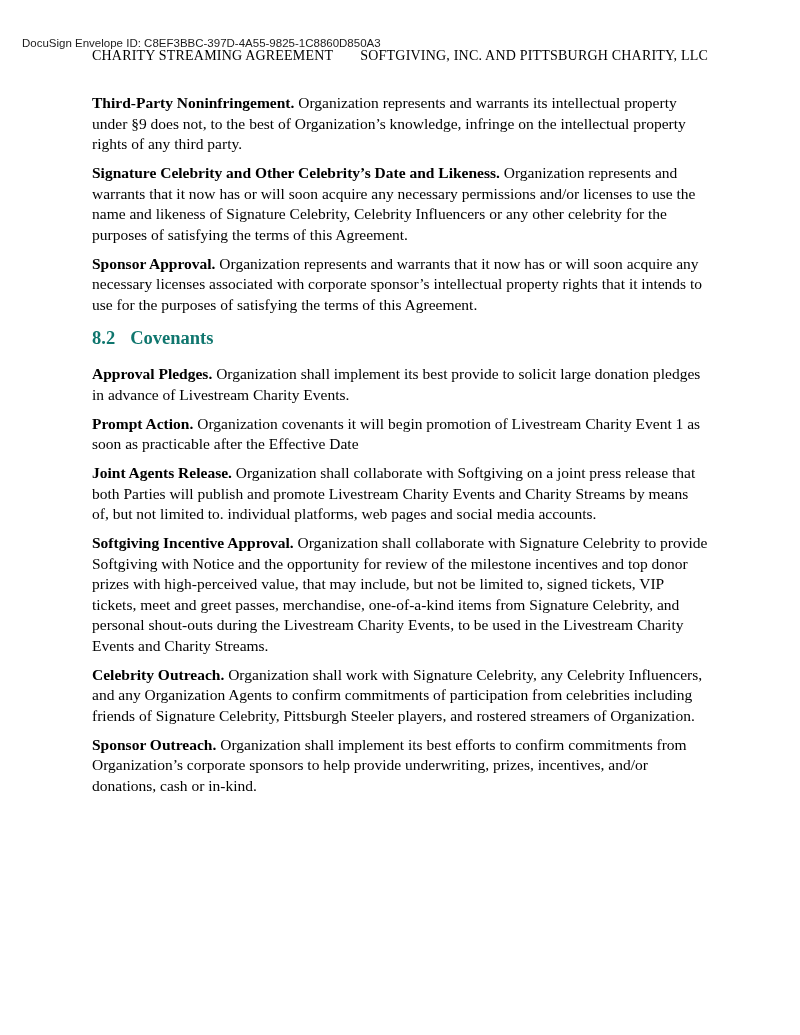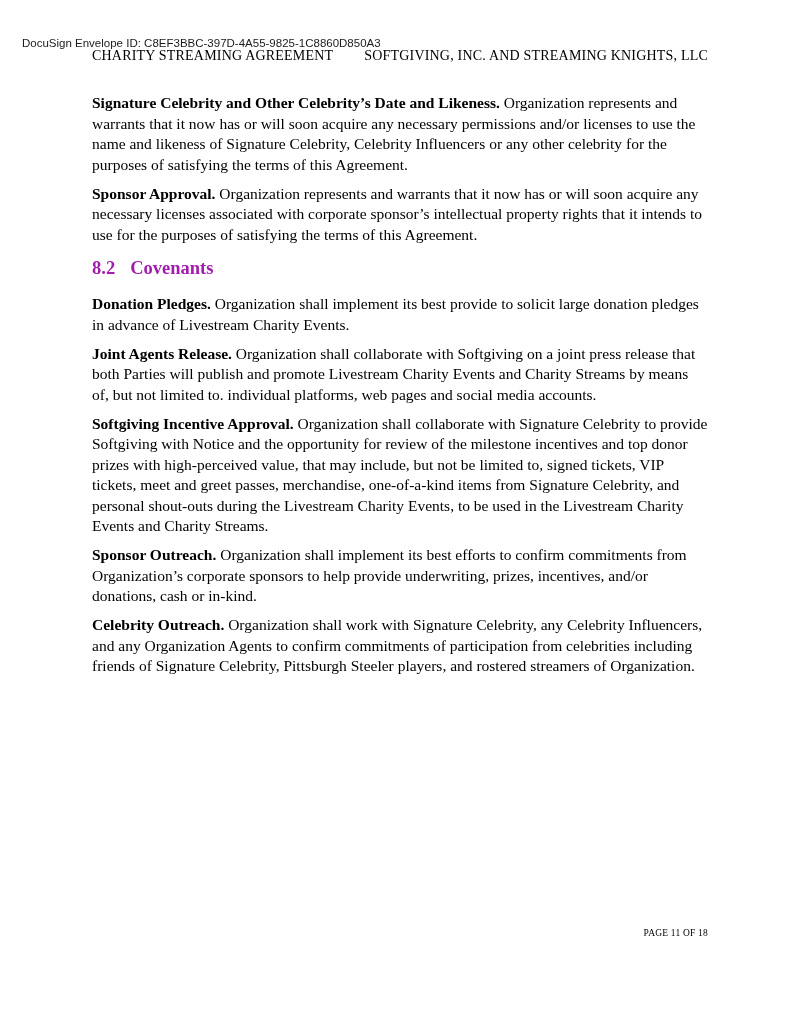--- a/index.html
+++ b/index.html
@@ -45,21 +45,21 @@
     text-align: left;
     color: #000000;
   }
   .para { margin: 0 0 8.5px 0; }
   .para b { font-weight: bold; }
   .section-heading {
     font-size: 18.5px;
     line-height: 23px;
     font-weight: bold;
     margin: 12px 0 14px 0;
-    color: #a21caf;
+    color: #0f766e;
   }
   .section-heading .sec-title { margin-left: 15px; }
   .page-footer {
     position: absolute;
     left: 92px;
     top: 928px;
     width: 616px;
     text-align: right;
     font-size: 9.5px;
     letter-spacing: 0.2px;
@@ -68,41 +68,42 @@
 </style>
 </head>
 <body>
 
 <div class="page">
 
   <div class="docusign-id">DocuSign Envelope ID: C8EF3BBC-397D-4A55-9825-1C8860D850A3</div>
 
   <div class="running-header">
     <span>CHARITY STREAMING AGREEMENT</span>
-    <span>SOFTGIVING, INC. AND STREAMING KNIGHTS, LLC</span>
+    <span>SOFTGIVING, INC. AND PITTSBURGH CHARITY, LLC</span>
   </div>
 
   <div class="content">
 
+    <p class="para"><b>Third-Party Noninfringement.</b> <span>Organization represents and warrants its intellectual property under §9 does not, to the best of Organization’s knowledge, infringe on the intellectual property rights of any third party.</span></p>
 
     <p class="para"><b>Signature Celebrity and Other Celebrity’s Date and Likeness.</b> <span>Organization represents and warrants that it now has or will soon acquire any necessary permissions and/or licenses to use the name and likeness of Signature Celebrity, Celebrity Influencers or any other celebrity for the purposes of satisfying the terms of this Agreement.</span></p>
 
     <p class="para"><b>Sponsor Approval.</b> <span>Organization represents and warrants that it now has or will soon acquire any necessary licenses associated with corporate sponsor’s intellectual property rights that it intends to use for the purposes of satisfying the terms of this Agreement.</span></p>
 
     <h2 class="section-heading"><span class="sec-num">8.2</span><span class="sec-title">Covenants</span></h2>
 
 
-    <p class="para"><b>Donation Pledges.</b> <span>Organization shall implement its best provide to solicit large donation pledges in advance of Livestream Charity Events.</span></p>
+    <p class="para"><b>Approval Pledges.</b> <span>Organization shall implement its best provide to solicit large donation pledges in advance of Livestream Charity Events.</span></p>
 
+    <p class="para"><b>Prompt Action.</b> <span>Organization covenants it will begin promotion of Livestream Charity Event 1 as soon as practicable after the Effective Date</span></p>
 
     <p class="para"><b>Joint Agents Release.</b> <span>Organization shall collaborate with Softgiving on a joint press release that both Parties will publish and promote Livestream Charity Events and Charity Streams by means of, but not limited to. individual platforms, web pages and social media accounts.</span></p>
 
     <p class="para"><b>Softgiving Incentive Approval.</b> <span>Organization shall collaborate with Signature Celebrity to provide Softgiving with Notice and the opportunity for review of the milestone incentives and top donor prizes with high-perceived value, that may include, but not be limited to, signed tickets, VIP tickets, meet and greet passes, merchandise, one-of-a-kind items from Signature Celebrity, and personal shout-outs during the Livestream Charity Events, to be used in the Livestream Charity Events and Charity Streams.</span></p>
 
+    <p class="para"><b>Celebrity Outreach.</b> <span>Organization shall work with Signature Celebrity, any Celebrity Influencers, and any Organization Agents to confirm commitments of participation from celebrities including friends of Signature Celebrity, Pittsburgh Steeler players, and rostered streamers of Organization.</span></p>
+
     <p class="para"><b>Sponsor Outreach.</b> <span>Organization shall implement its best efforts to confirm commitments from Organization’s corporate sponsors to help provide underwriting, prizes, incentives, and/or donations, cash or in-kind.</span></p>
-
-    <p class="para"><b>Celebrity Outreach.</b> <span>Organization shall work with Signature Celebrity, any Celebrity Influencers, and any Organization Agents to confirm commitments of participation from celebrities including friends of Signature Celebrity, Pittsburgh Steeler players, and rostered streamers of Organization.</span></p>
 
   </div>
 
-  <div class="page-footer">PAGE 11 OF 18</div>
 
 </div>
 
 </body></html>

